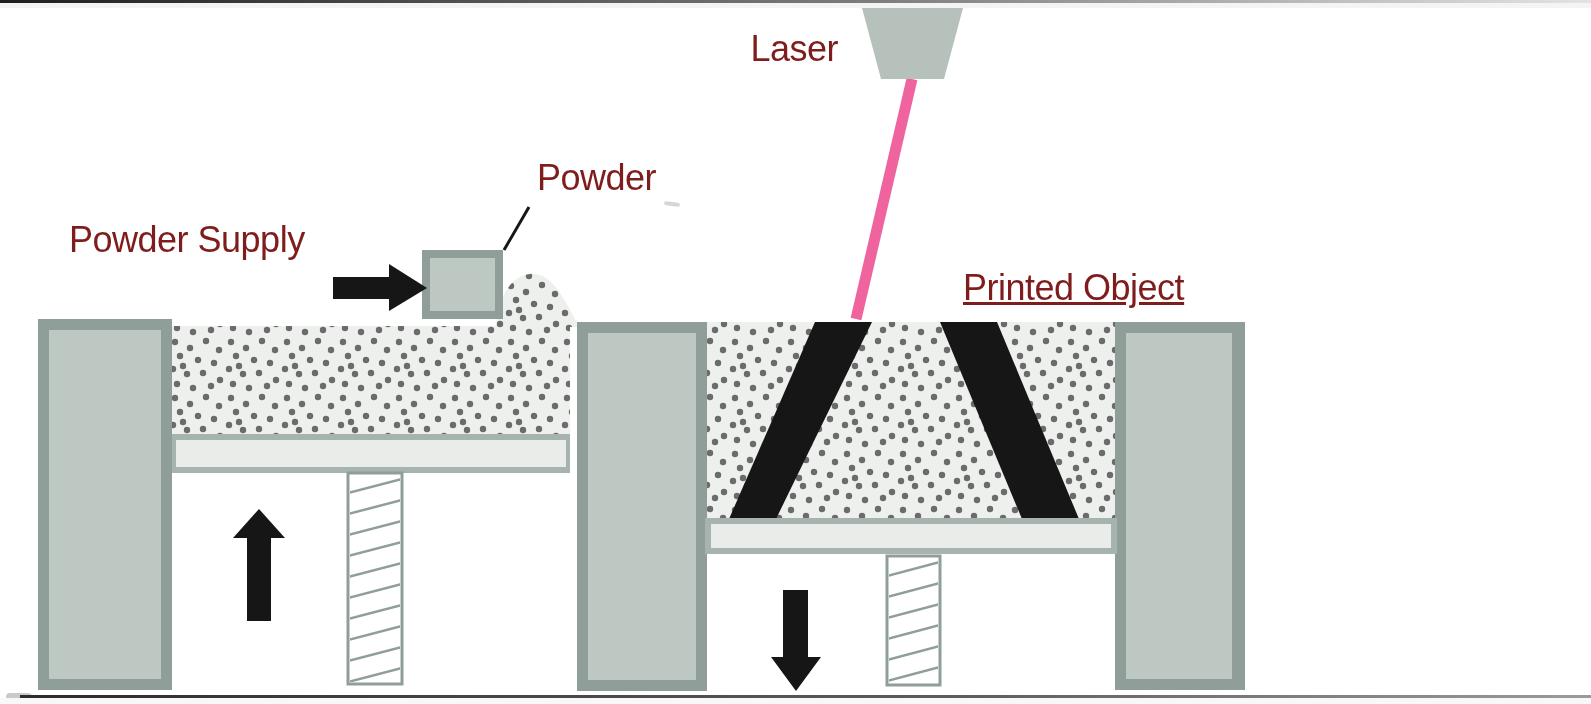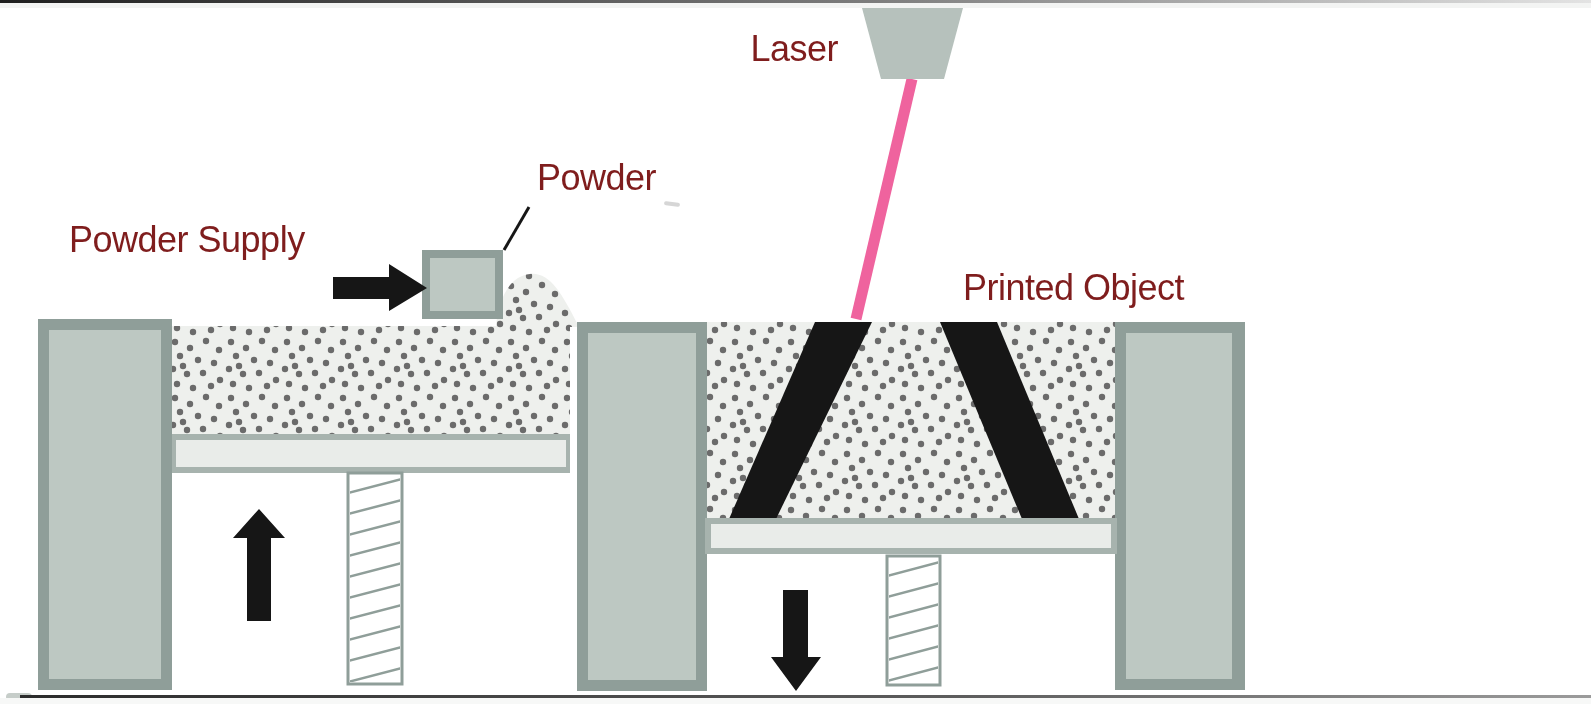--- a/index.html
+++ b/index.html
@@ -16,21 +16,21 @@
     font-size:36px;
     line-height:1.15;
     letter-spacing:-0.5px;
     color:#7f1d1d;
     white-space:nowrap;
     user-select:none;
   }
   .label-laser{left:690px;top:28px;width:148px;text-align:right;}
   .label-coater{left:537px;top:157px;}
   .label-powder-supply{left:69px;top:219px;}
-  .label-printed-object{left:963px;top:267px;}
+  .label-printed-object{left:963px;top:267px;text-decoration:underline;}
 </style>
 </head>
 <body>
 
 <div class="stage">
 
   <svg width="1591" height="704" viewBox="0 0 1591 704">
 
     <defs>
       <linearGradient id="topLine" x1="0" y1="0" x2="1" y2="0">

